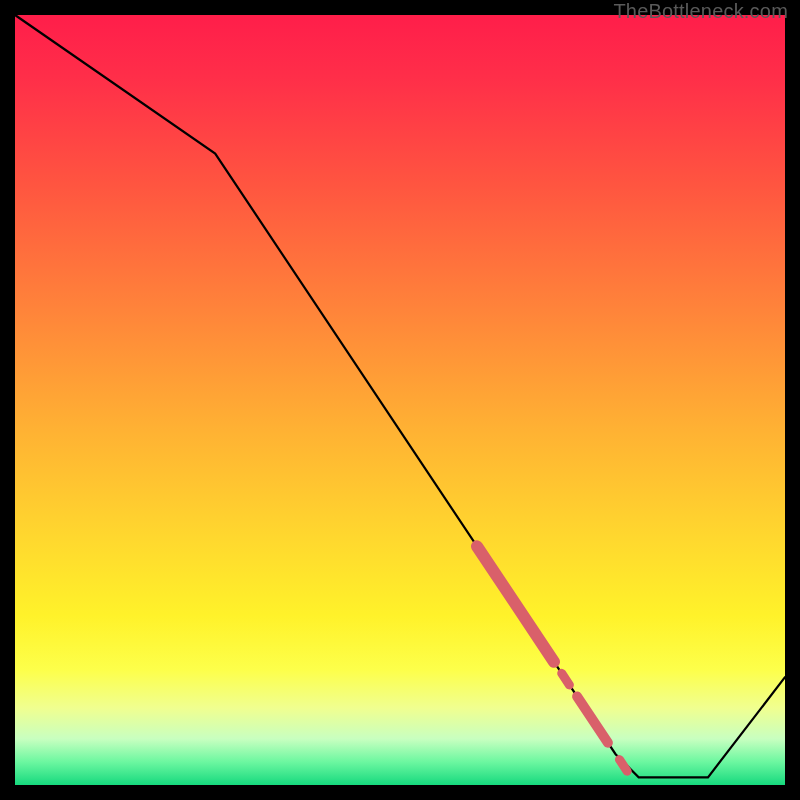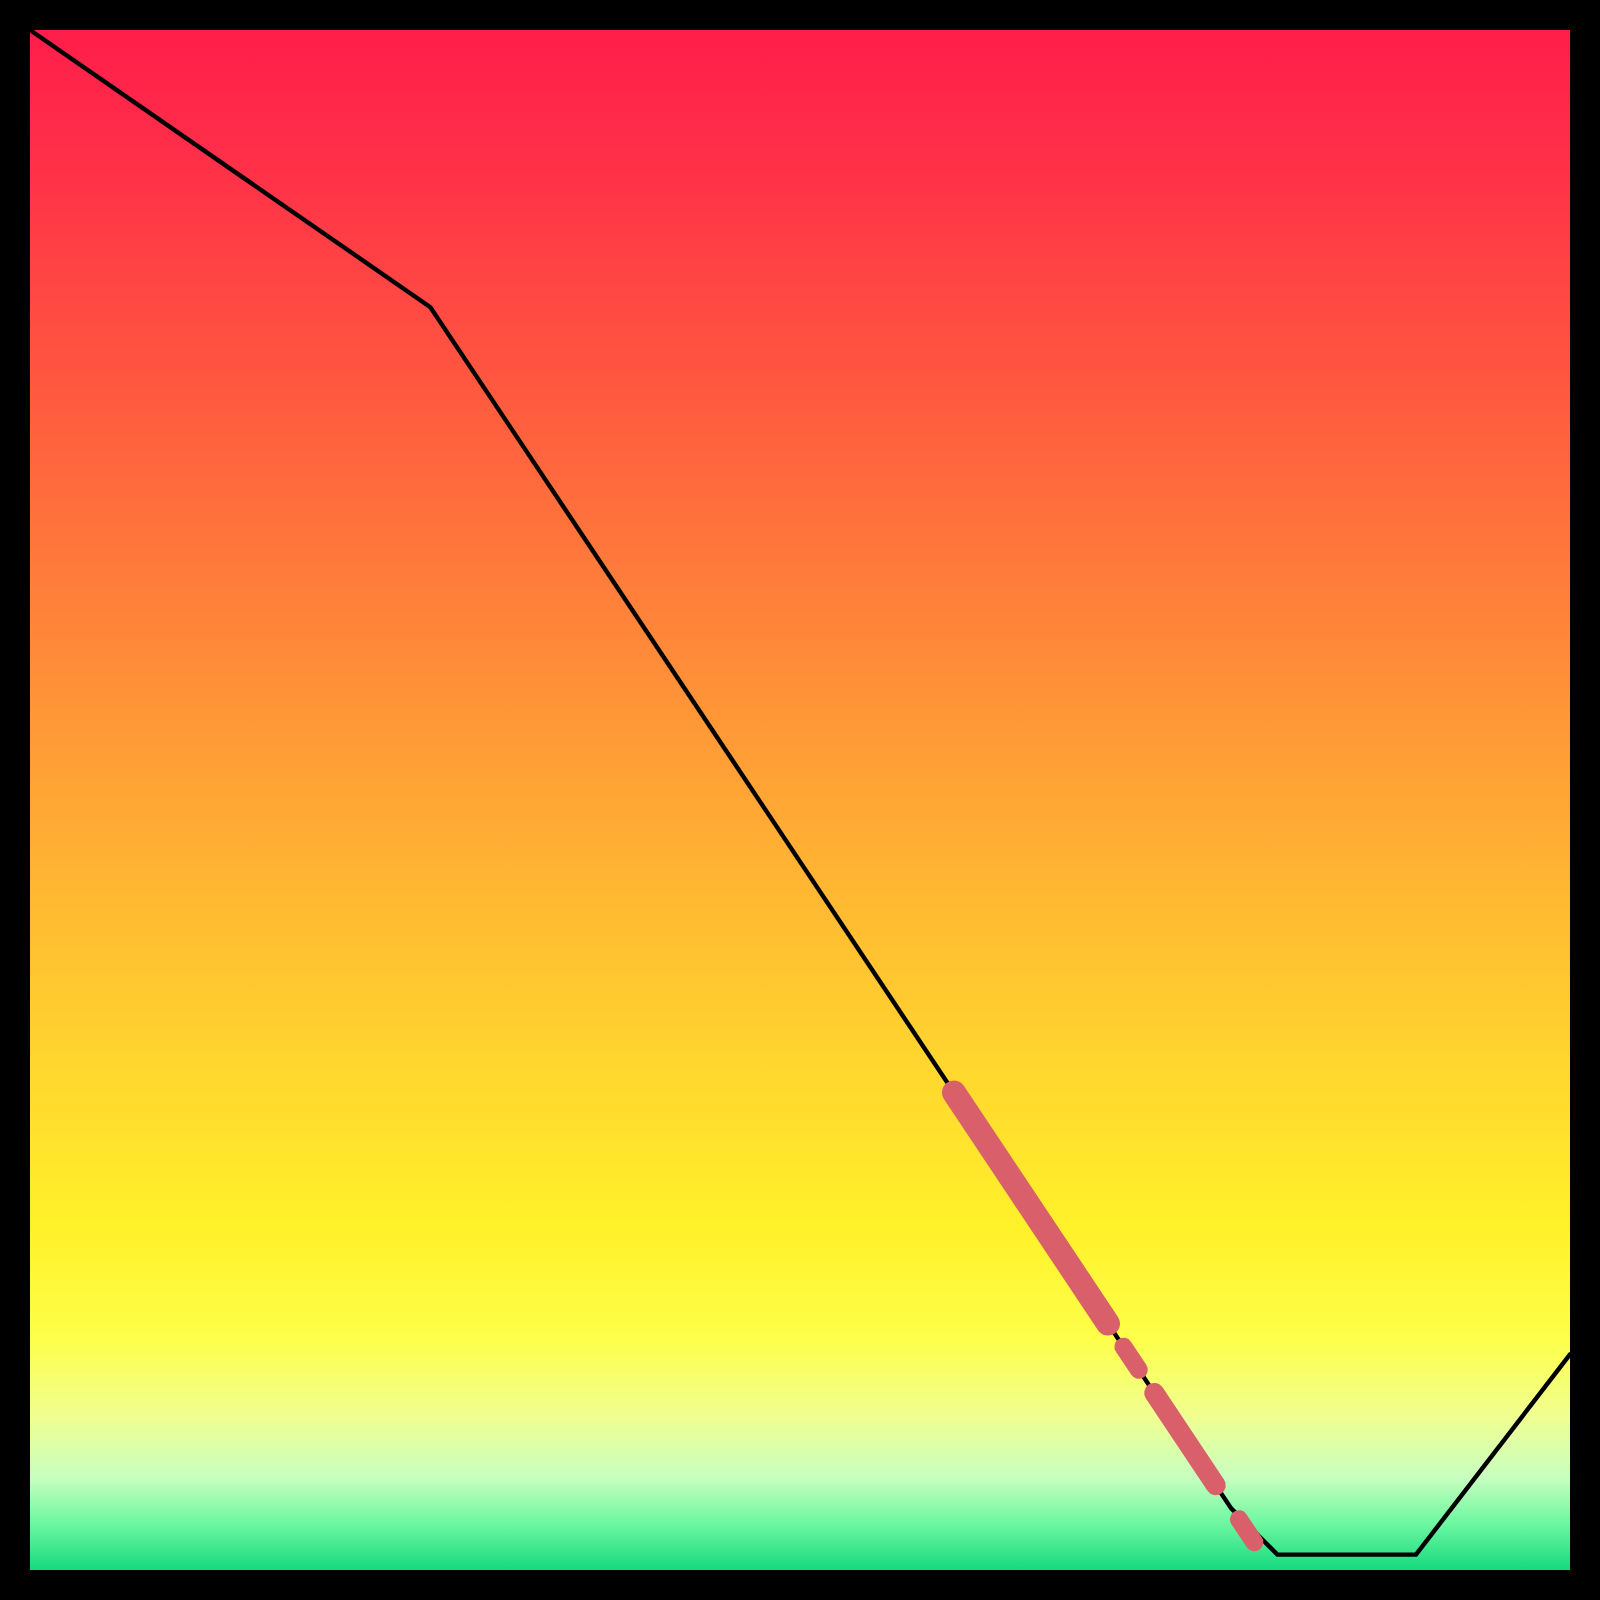--- a/index.html
+++ b/index.html
@@ -66,13 +66,14 @@
     <path d="M0.0 0.0 L200.2 138.6 L600.6 739.2 L623.7 762.3 L693.0 762.3 L770.0 662.2" stroke="#000" stroke-width="2.2" fill="none" stroke-linecap="round"></path>
 
     <g>
         <line x1="462" y1="531.3" x2="539" y2="646.8" stroke="#d9606a" stroke-linecap="round" stroke-width="12"></line>
         <line x1="546.6999999999999" y1="658.35" x2="554.4" y2="669.9" stroke="#d9606a" stroke-linecap="round" stroke-width="9"></line>
         <line x1="562.1" y1="681.45" x2="592.9" y2="727.65" stroke="#d9606a" stroke-linecap="round" stroke-width="10"></line>
         <line x1="604.45" y1="744.59" x2="612.15" y2="756.14" stroke="#d9606a" stroke-linecap="round" stroke-width="9"></line>
       </g>
   </svg>
 
+  <div class="watermark">TheBottleneck.com</div>
 </div>
 
 </body></html>

